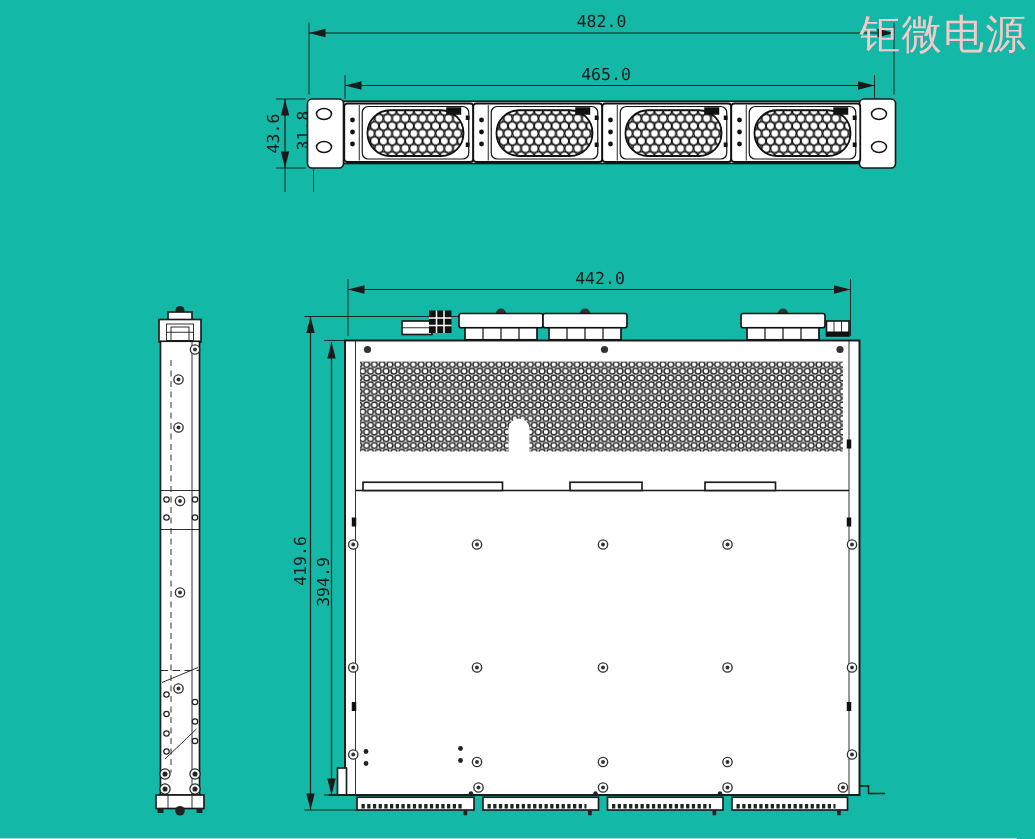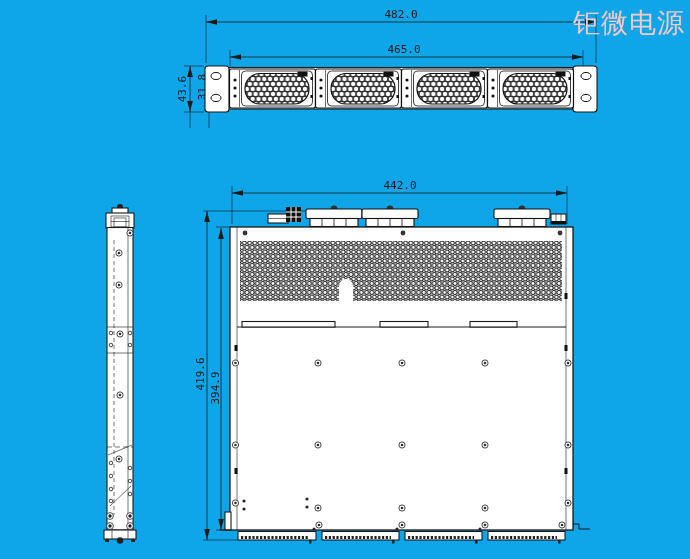--- a/index.html
+++ b/index.html
@@ -1,16 +1,16 @@
 <!DOCTYPE html>
 <html><head>
 <meta charset="utf-8">
 <style>
   html,body{margin:0;padding:0;background:#fff;}
-  .page{width:690px;height:559px;position:relative;background:#0ea5e9;overflow:hidden;
+  .page{width:690px;height:559px;position:relative;background:#14b8a6;overflow:hidden;
         font-family:"DejaVu Sans", sans-serif;}
   svg{display:block;}
   .dim{stroke:#1a1a1a;stroke-width:0.8;fill:none;}
   .ext{stroke:#1a1a1a;stroke-width:0.6;fill:none;}
   .ln{stroke:#1a1a1a;stroke-width:1;fill:none;}
   .thin{stroke:#1a1a1a;stroke-width:0.6;fill:none;}
   .wfill{fill:#ffffff;stroke:#1a1a1a;stroke-width:1.1;}
   .dimlbl{font-family:"DejaVu Sans Mono", monospace;font-size:11px;fill:#1a1a1a;}
   .wm{font-family:"DejaVu Sans", sans-serif;font-size:27px;letter-spacing:1px;}
 </style>

